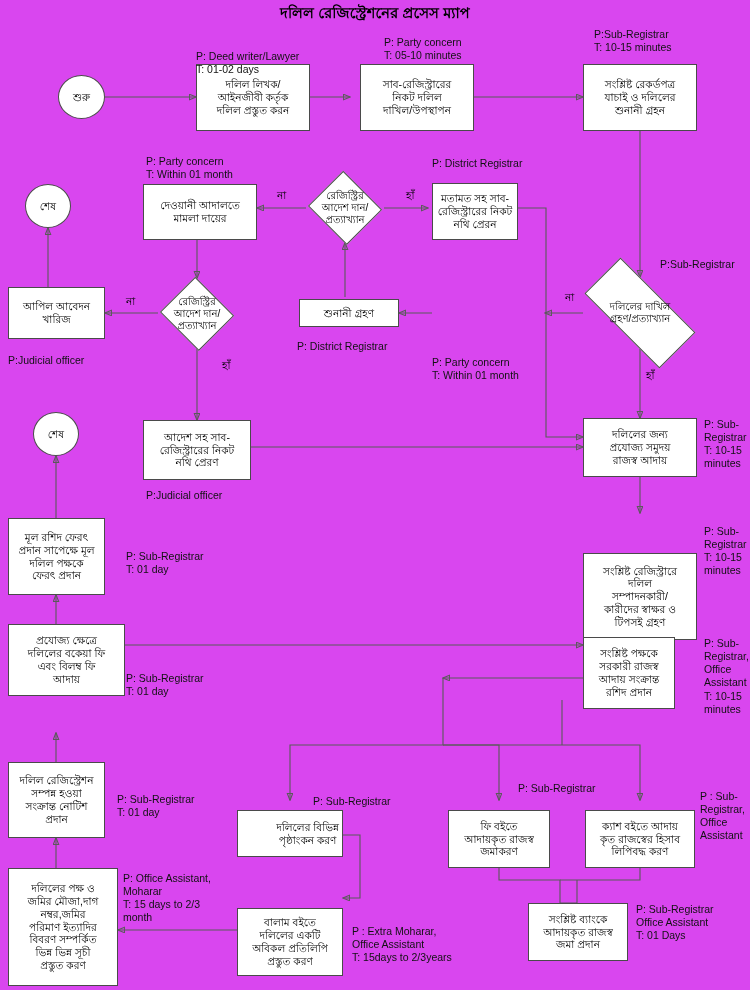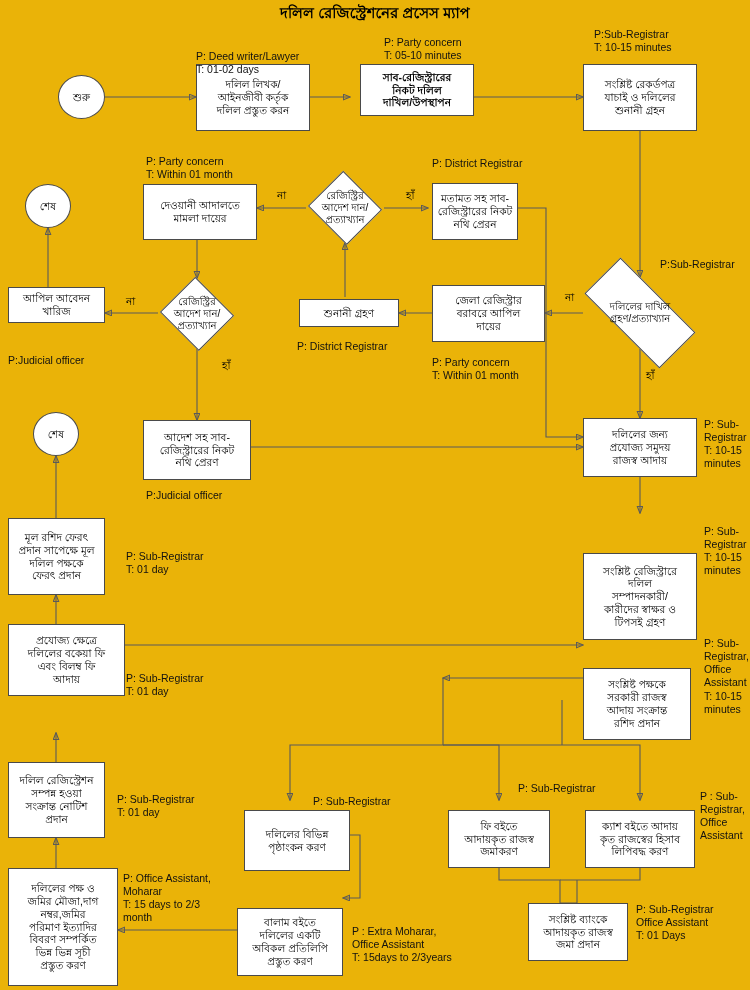--- a/index.html
+++ b/index.html
@@ -5,21 +5,21 @@
 <style>
   html,body{margin:0;padding:0;background:#ffffff;}
   body{
     font-family:"Liberation Sans","DejaVu Sans",sans-serif;
     color:#000;
   }
   #canvas{
     position:relative;
     width:750px;
     height:990px;
-    background:#eab308;
+    background:#d946ef;
     overflow:hidden;
   }
   
   .title{
     position:absolute;
     left:0; top:2px;
     width:750px;
     text-align:center;
     font-size:14.5px;
     font-weight:bold;
@@ -181,21 +181,21 @@
   <div class="node terminator" style="left:58px;top:75px;width:47px;height:44px;">
     <span>শুরু</span>
   </div>
 
   <div class="node box" style="left:196px;top:64px;width:114px;height:67px;">
     <span class="ml" style="white-space:pre-line">দলিল লিখক/
 আইনজীবী কর্তৃক
 দলিল প্রস্তুত করন</span>
   </div>
 
-  <div class="node box" style="left:360px;top:64px;width:114px;height:52px;font-weight:bold;">
+  <div class="node box" style="left:360px;top:64px;width:114px;height:67px;">
     <span style="white-space:pre-line">সাব-রেজিস্ট্রারের
 নিকট দলিল
 দাখিল/উপস্থাপন</span>
   </div>
 
   <div class="node box" style="left:583px;top:64px;width:114px;height:67px;">
     <span style="white-space:pre-line">সংশ্লিষ্ট রেকর্ডপত্র
 যাচাই ও দলিলের
 শুনানী গ্রহন</span>
   </div>
@@ -219,36 +219,31 @@
 আদেশ দান/
 প্রত্যাখ্যান</div>
   </div>
 
   <div class="node box" style="left:432px;top:183px;width:86px;height:57px;">
     <span style="white-space:pre-line">মতামত সহ সাব-
 রেজিস্ট্রারের নিকট
 নথি প্রেরন</span>
   </div>
 
-  <div class="node box" style="left:432px;top:285px;width:113px;height:57px;">
-    <span style="white-space:pre-line">জেলা রেজিস্ট্রার
-বরাবরে আপিল
-দায়ের</span>
-  </div>
 
   <div class="node box" style="left:299px;top:299px;width:100px;height:28px;">
     <span style="white-space:pre-line">শুনানী গ্রহণ</span>
   </div>
 
   <div class="node box" style="left:143px;top:184px;width:114px;height:56px;">
     <span style="white-space:pre-line">দেওয়ানী আদালতে
 মামলা দায়ের</span>
   </div>
 
-  <div class="node box" style="left:8px;top:287px;width:97px;height:36px;">
+  <div class="node box" style="left:8px;top:287px;width:97px;height:52px;">
     <span style="white-space:pre-line">আপিল আবেদন
 খারিজ</span>
   </div>
 
   <div class="node terminator" style="left:25px;top:184px;width:46px;height:44px;">
     <span>শেষ</span>
   </div>
 
   <div class="node box" style="left:143px;top:420px;width:108px;height:60px;">
     <span style="white-space:pre-line">আদেশ সহ সাব-
@@ -263,21 +258,21 @@
   </div>
 
   <div class="node box" style="left:583px;top:513px;width:114px;height:87px;margin-top:40px;">
     <span style="white-space:pre-line">সংশ্লিষ্ট রেজিস্ট্রারে
 দলিল
 সম্পাদনকারী/
 কারীদের স্বাক্ষর ও
 টিপসই গ্রহণ</span>
   </div>
 
-  <div class="node box" style="left:583px;top:668px;width:108px;height:72px;">
+  <div class="node box" style="left:583px;top:637px;width:92px;height:72px;">
     <span style="white-space:pre-line">সংশ্লিষ্ট পক্ষকে
 সরকারী রাজস্ব
 আদায় সংক্রান্ত
 রশিদ প্রদান</span>
   </div>
 
   <div class="node box" style="left:8px;top:624px;width:117px;height:72px;">
     <span style="white-space:pre-line">প্রযোজ্য ক্ষেত্রে
 দলিলের বকেয়া ফি
 এবং বিলম্ব ফি
@@ -305,21 +300,21 @@
   <div class="node box" style="left:8px;top:868px;width:110px;height:118px;align-items:center;">
     <span style="white-space:pre-line">দলিলের পক্ষ ও
 জমির মৌজা,দাগ
 নম্বর,জমির
 পরিমাণ ইত্যাদির
 বিবরণ সম্পর্কিত
 ভিন্ন ভিন্ন সূচী
 প্রস্তুত করণ</span>
   </div>
 
-  <div class="node box" style="left:244px;top:810px;width:106px;height:61px;">
+  <div class="node box" style="left:237px;top:810px;width:106px;height:47px;justify-content:flex-end;">
     <span style="white-space:pre-line">দলিলের বিভিন্ন
 পৃষ্ঠাংকন করণ</span>
   </div>
 
   <div class="node box" style="left:237px;top:908px;width:106px;height:68px;">
     <span style="white-space:pre-line">বালাম বইতে
 দলিলের একটি
 অবিকল প্রতিলিপি
 প্রস্তুত করণ</span>
   </div>

